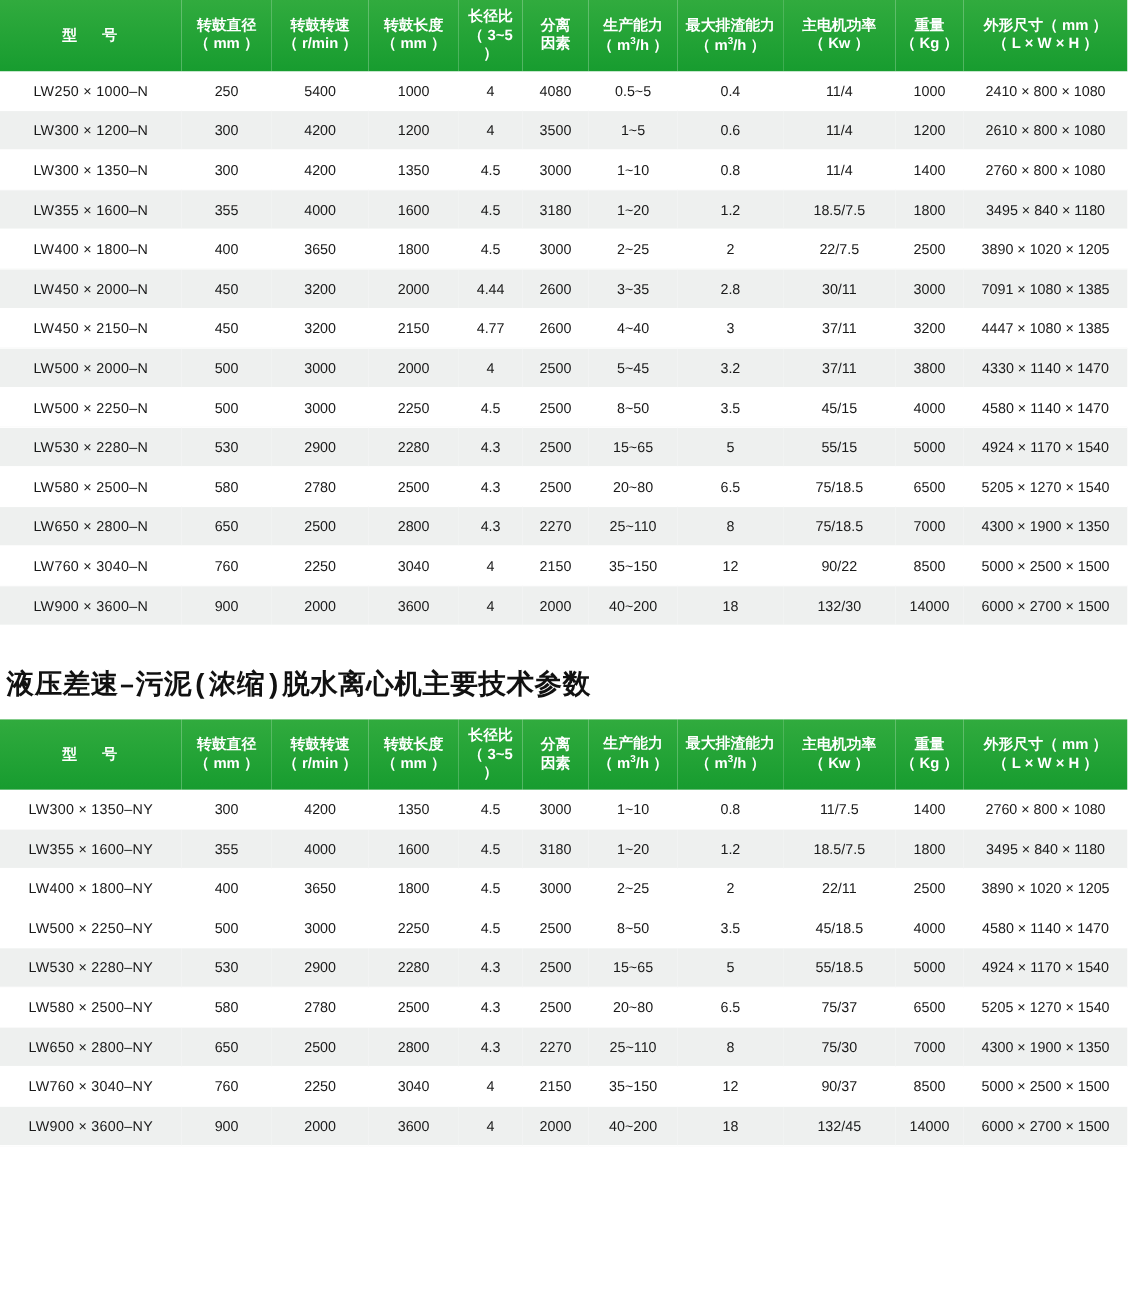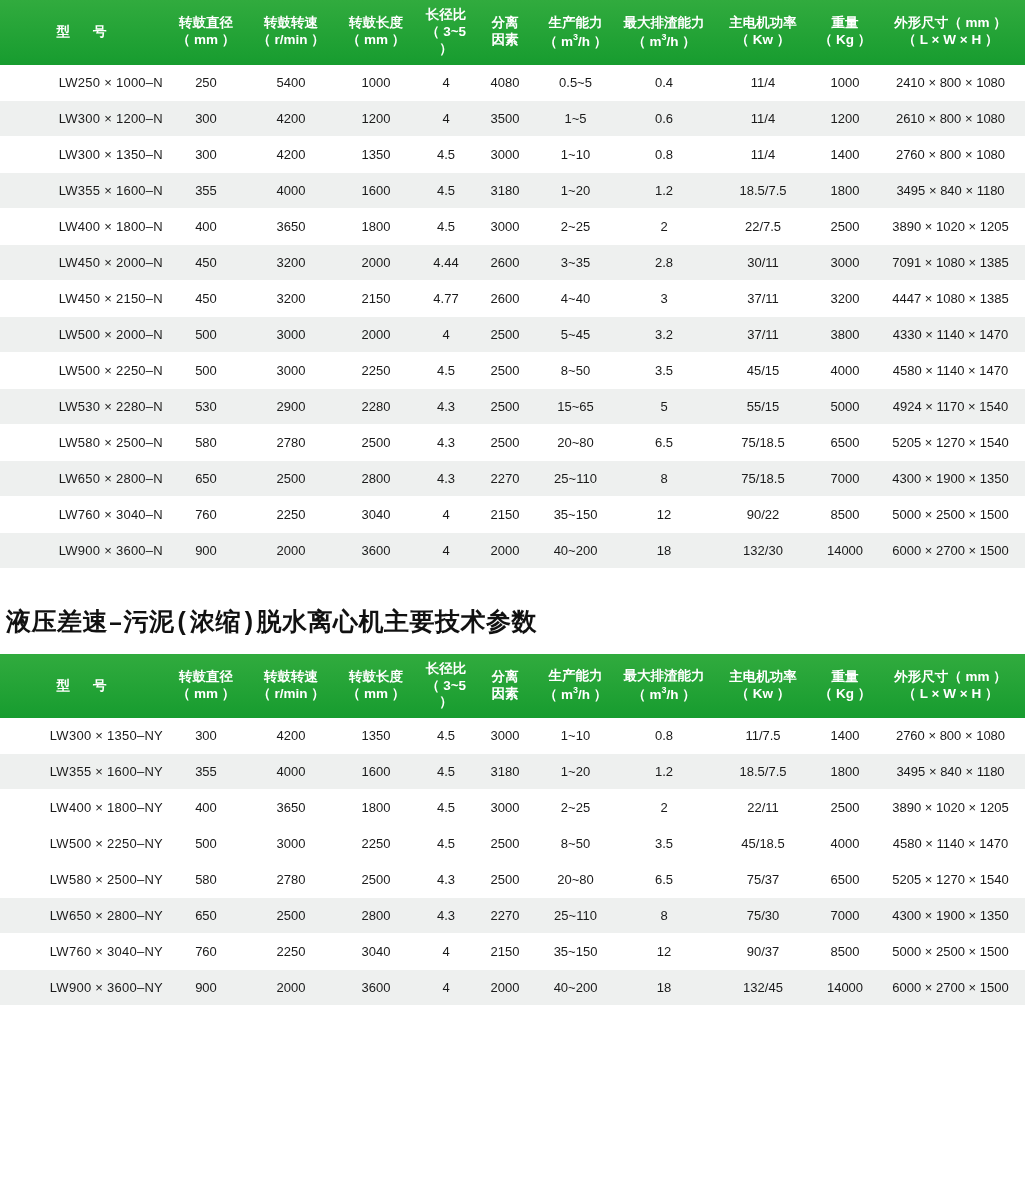--- a/index.html
+++ b/index.html
@@ -51,21 +51,21 @@
     border-bottom: 1px solid #ffffff;
     white-space: nowrap;
   }
   table.spec tbody tr.odd td {
     background: #ffffff;
   }
   table.spec tbody tr.even td {
     background: #eef0ef;
   }
   table.spec tbody td.model-cell {
-    text-align: right;
+    text-align: center;
     letter-spacing: 0.02em;
   }
   
   col.c0 { width: 165px; }
   col.c1 { width: 82px; }
   col.c2 { width: 88px; }
   col.c3 { width: 82px; }
   col.c4 { width: 58px; }
   col.c5 { width: 60px; }
   col.c6 { width: 81px; }
@@ -391,20 +391,33 @@
           <td>3000</td>
           <td>2250</td>
           <td>4.5</td>
           <td>2500</td>
           <td>8~50</td>
           <td>3.5</td>
           <td>45/18.5</td>
           <td>4000</td>
           <td>4580 × 1140 × 1470</td>
         </tr>
+        <tr class="even">
+          <td class="model-cell">LW530 × 2280–NY</td>
+          <td>530</td>
+          <td>2900</td>
+          <td>2280</td>
+          <td>4.3</td>
+          <td>2500</td>
+          <td>15~65</td>
+          <td>5</td>
+          <td>55/18.5</td>
+          <td>5000</td>
+          <td>4924 × 1170 × 1540</td>
+        </tr>
         <tr class="odd">
           <td class="model-cell">LW580 × 2500–NY</td>
           <td>580</td>
           <td>2780</td>
           <td>2500</td>
           <td>4.3</td>
           <td>2500</td>
           <td>20~80</td>
           <td>6.5</td>
           <td>75/37</td>

